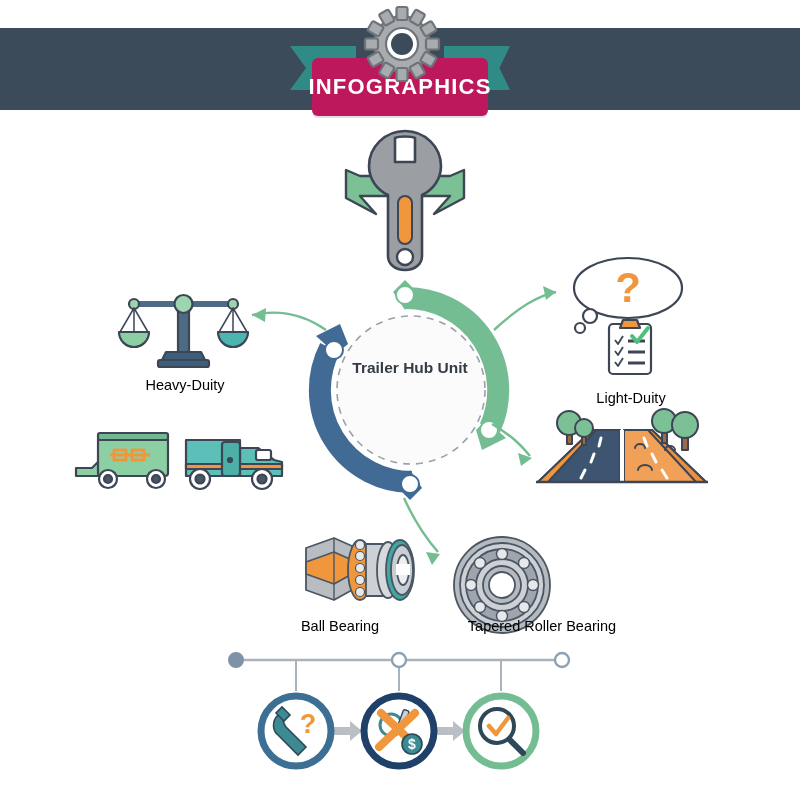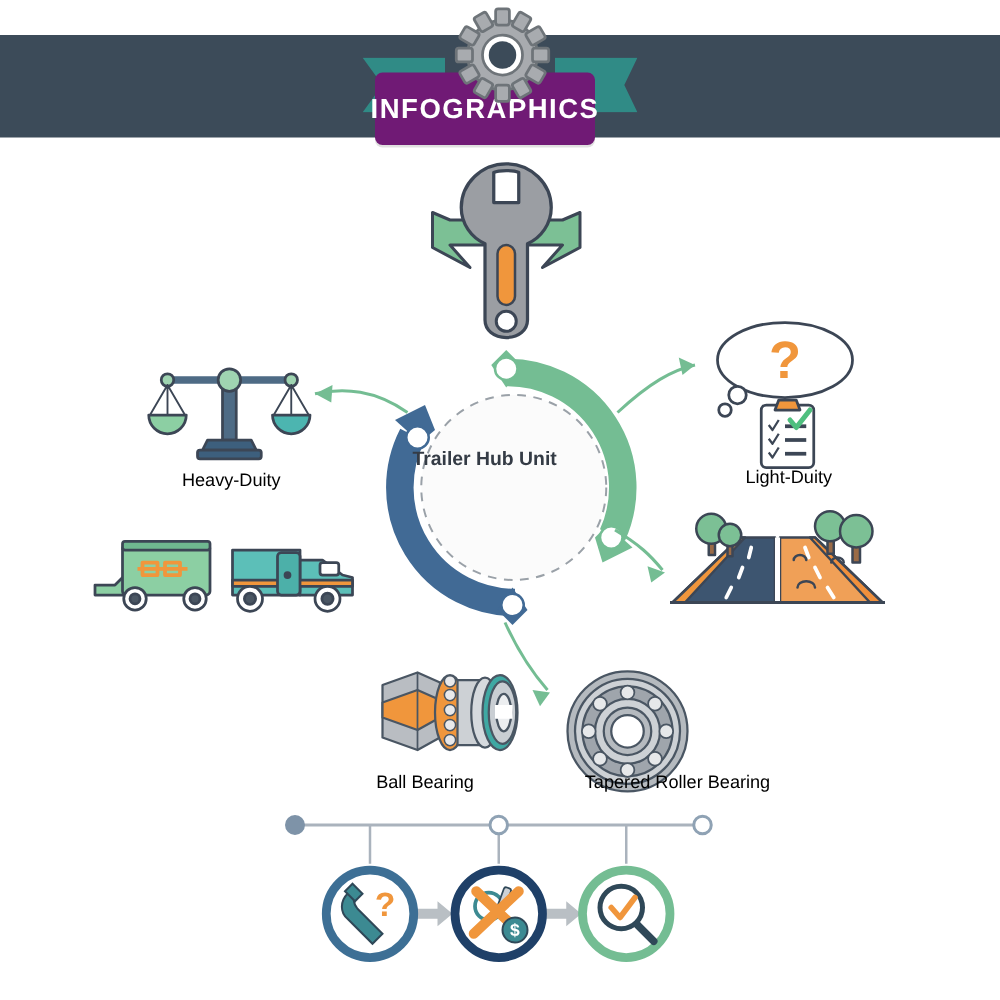--- a/index.html
+++ b/index.html
@@ -38,23 +38,23 @@
     filter: brightness(0.82);
   }
   .ribbon-tail-right {
     left: 444px; top: 46px;
     width: 66px; height: 44px;
     background: #3aa9a4;
     clip-path: polygon(0 0, 100% 0, 84% 50%, 100% 100%, 0 100%);
     filter: brightness(0.82);
   }
   .ribbon-body {
-    left: 300px; top: 58px;
+    left: 312px; top: 58px;
     width: 176px; height: 58px;
-    background: #701a75;
+    background: #be185d;
     border-radius: 6px;
     box-shadow: 0 2px 0 rgba(0,0,0,0.12);
     display: flex;
     align-items: center;
     justify-content: center;
   }
   .ribbon-body span {
     color: #ffffff;
     font-size: 22px;
     font-weight: bold;
@@ -64,21 +64,21 @@
   
   .node-label {
     color: #000000;
     font-size: 14.5px;
     text-align: center;
     white-space: nowrap;
   }
   .hub-text {
     left: 330px; top: 358px;
     width: 160px;
-    text-align: left;
+    text-align: center;
     color: #343b45;
     font-size: 15.5px;
     font-weight: bold;
     line-height: 20px;
   }
 
   svg { display: block; overflow: visible; }
 </style>
 </head>
 <body>
@@ -203,21 +203,21 @@
         <path d="M49,95 L52,99 L57,91"></path>
         <path d="M49,106 L52,110 L57,102"></path>
         <line x1="62" y1="85" x2="79" y2="85" stroke-width="3"></line>
         <line x1="62" y1="96" x2="79" y2="96" stroke-width="3"></line>
         <line x1="62" y1="107" x2="79" y2="107" stroke-width="3"></line>
       </g>
       <path d="M66,80 L71,86 L82,72" fill="none" stroke="#4fbf7f" stroke-width="4" stroke-linecap="round"></path>
     </g>
     <text x="62" y="46" text-anchor="middle" font-family="Liberation Sans, sans-serif" font-size="42" font-weight="bold" fill="#f0963c">?</text>
   </svg>
-  <div class="abs node-label" style="left:556px; top:374px; width:150px;">Light-Duity</div>
+  <div class="abs node-label" style="left:556px; top:390px; width:150px;">Light-Duity</div>
 
   <svg class="abs" style="left:70px; top:422px;" width="220" height="78" viewBox="0 0 220 78">
     <g stroke="#3c4655" stroke-width="2.2" stroke-linejoin="round">
 
       <path d="M18,54 L6,54 L6,46 L22,46 L30,38 L30,54 Z" fill="#8ccfa3"></path>
       <rect x="28" y="14" width="70" height="40" rx="3" fill="#8ccfa3"></rect>
       <rect x="28" y="11" width="70" height="7" rx="2" fill="#6fb890"></rect>
       <g fill="none" stroke="#f0963c" stroke-width="3">
         <rect x="44" y="28" width="12" height="10"></rect>
         <rect x="62" y="28" width="12" height="10"></rect>

